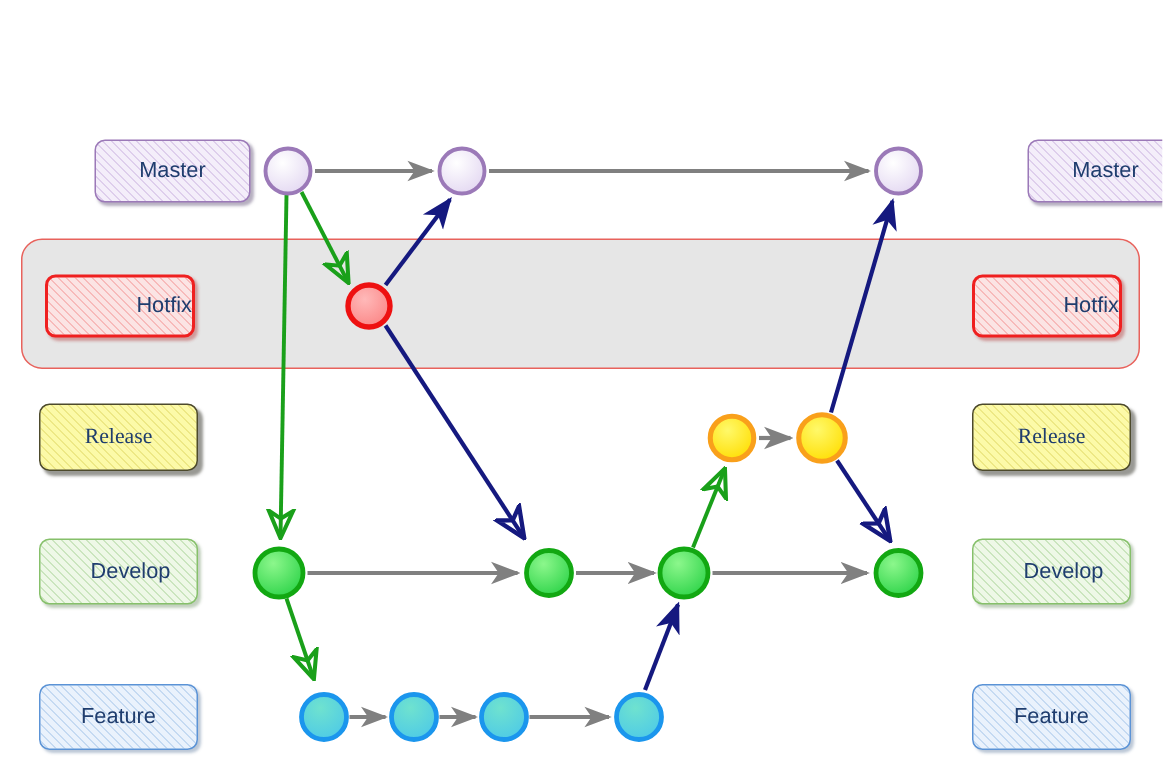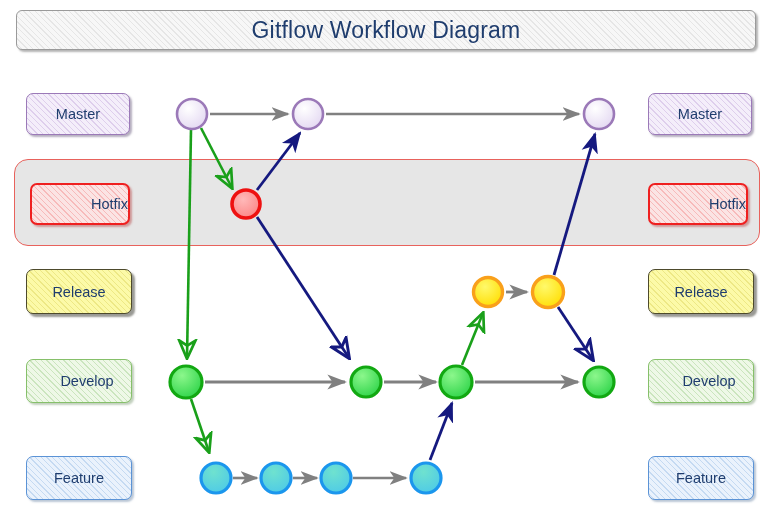--- a/index.html
+++ b/index.html
@@ -70,37 +70,39 @@
     border-radius: 7px;
     white-space: nowrap;
   }
   .chip-master {
     border: 1.6px solid #9b79b8;
     background-color: #f4eefa;
     background-image: repeating-linear-gradient(
         45deg, rgba(255,255,255,0) 0 3px,
         rgba(165,125,200,0.28) 3px 4px);
     box-shadow: 2px 2px 2px rgba(110,95,130,0.5);
+    margin-left: 37px;
   }
   .chip-hotfix {
     border: 2.2px solid #ef2020;
     background-color: #fbe4e4;
     background-image: repeating-linear-gradient(
         45deg, rgba(255,255,255,0) 0 3px,
         rgba(238,90,90,0.30) 3px 4px);
     box-shadow: 2px 2px 2px rgba(180,60,60,0.45);
     justify-content: flex-end;
   }
   .chip-release {
     border: 1.8px solid #4d4a2c;
     background-color: #fcfaa8;
     background-image: repeating-linear-gradient(
         45deg, rgba(255,255,255,0) 0 3px,
         rgba(215,205,80,0.40) 3px 4px);
     box-shadow: 3px 3px 2px rgba(70,70,60,0.55);
+    font-family: Liberation Serif, serif;
   }
   .chip-develop {
     border: 1.6px solid #86c06a;
     background-color: #eef8e7;
     background-image: repeating-linear-gradient(
         45deg, rgba(255,255,255,0) 0 3px,
         rgba(120,185,95,0.30) 3px 4px);
     box-shadow: 2px 2px 2px rgba(120,150,110,0.45);
     padding-left: 16px;
   }
@@ -121,23 +123,20 @@
     width: 775px;
     height: 507px;
     overflow: visible;
   }
 </style>
 </head>
 <body>
 
 <div id="stage">
 
-  <div id="title-bar">
-    <span id="title-text">Gitflow Workflow Diagram</span>
-  </div>
 
   <div id="hotfix-band"></div>
 
   <div class="chip chip-master" style="left:26px;  top:93px;  width:104px; height:42px;">
       <span>Master</span>
     </div>
   <div class="chip chip-hotfix" style="left:30px;  top:183px; width:100px; height:42px;">
       <span>Hotfix</span>
     </div>
   <div class="chip chip-release" style="left:26px;  top:269px; width:106px; height:45px;">

